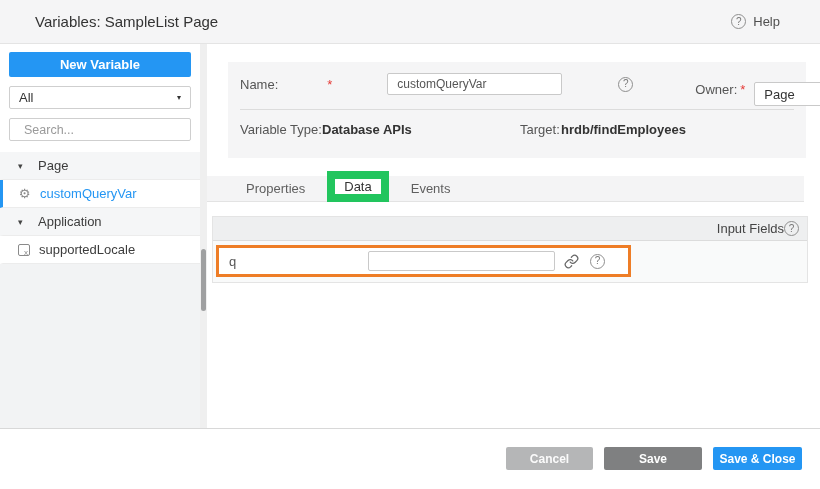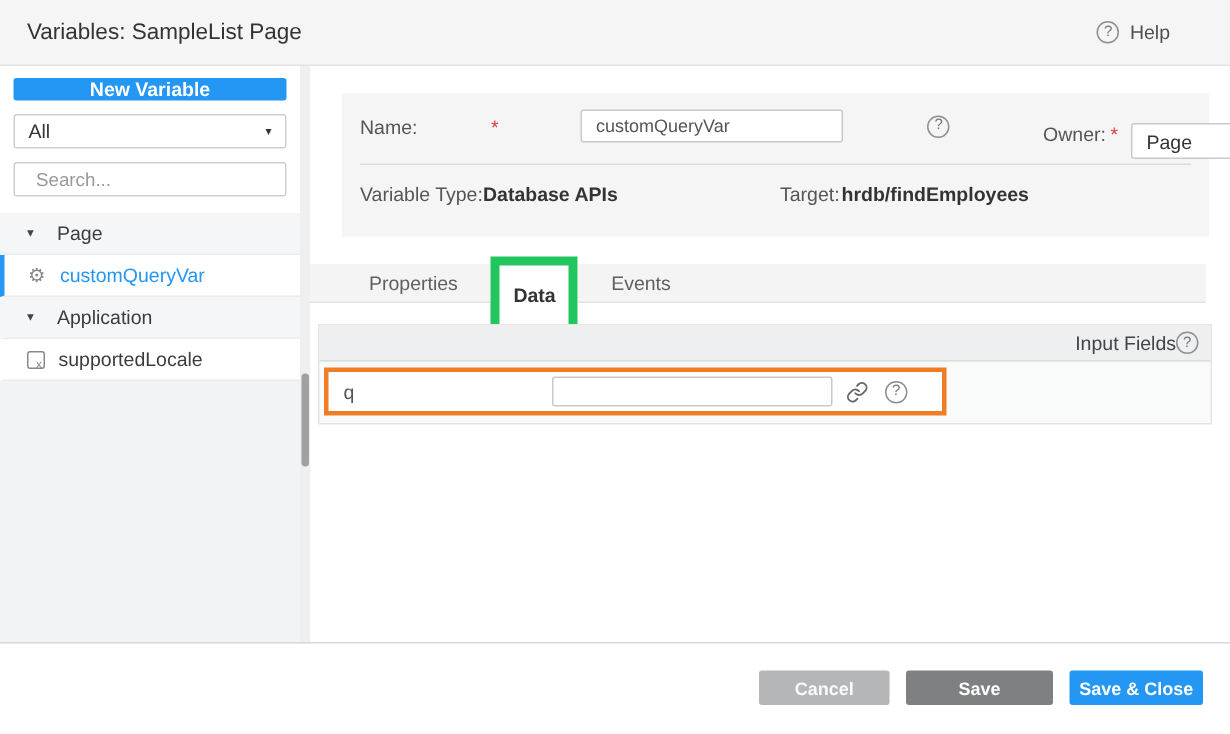--- a/index.html
+++ b/index.html
@@ -1,32 +1,32 @@
 <!DOCTYPE html>
 <html><head>
 <meta charset="utf-8">
 <style>
   * { box-sizing: border-box; margin: 0; padding: 0; }
   html,body { background:#fff; }
   body { font-family: "Liberation Sans", "DejaVu Sans", sans-serif; }
   .window { position:relative; width:820px; height:489px; background:#fff; overflow:hidden; font-size:13px; color:#333; }
 
   
-  .top-bar { height:44px; background:#f5f5f6; border-bottom:1px solid #e4e4e4; display:flex; align-items:center; justify-content:space-between; padding:0 40px 0 18px; }
+  .top-bar { height:44px; background:#f5f5f6; border-bottom:1px solid #e4e4e4; display:flex; align-items:center; justify-content:space-between; padding:0 40px 0 35px; }
   .title { font-size:15px; color:#333; }
   .help { display:flex; align-items:center; gap:7px; color:#4f4f4f; cursor:pointer; }
 
   .qmark { display:inline-flex; align-items:center; justify-content:center; width:15px; height:15px; border:1px solid #8f8f8f; border-radius:50%; color:#777; font-size:10px; line-height:1; flex:none; }
 
   
   .content { display:flex; height:384px; }
 
   .sidebar { width:200px; background:#f2f3f4; display:flex; flex-direction:column; }
   .sidebar-top { background:#fff; padding:8px 9px 11px; }
-  .btn-new { display:block; width:100%; height:15px; border:none; border-radius:2px; background:#2496f3; color:#fff; font-weight:700; font-size:13px; font-family:inherit; cursor:pointer; }
+  .btn-new { display:block; width:100%; height:25px; border:none; border-radius:2px; background:#2496f3; color:#fff; font-weight:700; font-size:13px; font-family:inherit; cursor:pointer; }
   .select-box { height:23px; margin-top:9px; border:1px solid #cfcfcf; border-radius:2px; background:#fff; display:flex; align-items:center; justify-content:space-between; padding:0 9px; cursor:pointer; }
   .caret { font-size:8px; color:#333; }
   .search-box { height:23px; margin-top:9px; border:1px solid #cfcfcf; border-radius:2px; background:#fff; display:flex; align-items:center; gap:6px; padding:0 8px; }
   .search-box input { border:none; outline:none; flex:1; font-size:12.5px; color:#333; font-family:inherit; background:transparent; }
   .search-box input::placeholder { color:#9a9a9a; }
 
   .tree-row { height:28px; display:flex; align-items:center; gap:9px; padding-left:15px; border-left:3px solid transparent; border-bottom:1px solid #ececec; cursor:pointer; background:#fff; }
   .tree-row.group { background:#f5f6f7; }
   .tree-row.selected { border-left-color:#2496f3; background:#fff; }
   .tree-row.selected .tree-label { color:#2496f3; }
@@ -59,21 +59,21 @@
   .vt-label { left:12px; }
   .vt-value { left:94px; color:#333; font-weight:700; font-weight:600; }
   .tg-label { left:292px; }
   .tg-value { left:333px; color:#333; font-weight:600; }
 
   
   .tab-bar { position:absolute; left:0; right:16px; top:132px; height:26px; background:#f4f4f5; border-bottom:1px solid #e3e3e3; display:flex; align-items:stretch; padding-left:25px; }
   .tab { display:flex; align-items:center; padding:0 14px; color:#5f5f5f; font-size:13px; cursor:pointer; }
   .tab-active-wrap { position:relative; display:flex; flex-direction:column; margin:-5px 8px 0; }
   .tab-blue-line { height:3px; background:#2496f3; margin:0 3px; }
-  .tab-active { flex:1; background:#fff; border:6px solid #22c55e; display:flex; align-items:center; padding:12px 9px; color:#333; font-size:13px; cursor:pointer;font-weight:bold; }
+  .tab-active { flex:1; background:#fff; border:8px solid #22c55e; display:flex; align-items:center; padding:0 9px; color:#333; font-size:13px; cursor:pointer; }
 
   
   .if-panel { position:absolute; left:5px; right:12px; top:172px; border:1px solid #e4e4e4; background:#f9fafa; }
   .if-header { height:24px; background:#eeeff0; border-bottom:1px solid #dcdcdc; display:flex; align-items:center; justify-content:flex-end; padding:0 8px 0 12px; }
   .if-title { font-size:13px; color:#444; }
   .if-body { height:41px; padding:4px 0 0 3px; }
   .orange-row { width:415px; height:32px; border:3px solid #ee7d26; background:#fff; display:flex; align-items:center; }
   .q-label { margin-left:10px; color:#555; font-size:13px; width:8px; }
   .q-input { width:187px; height:20px; margin-left:131px; }
   .link-icon { margin-left:9px; display:inline-flex; cursor:pointer; }

